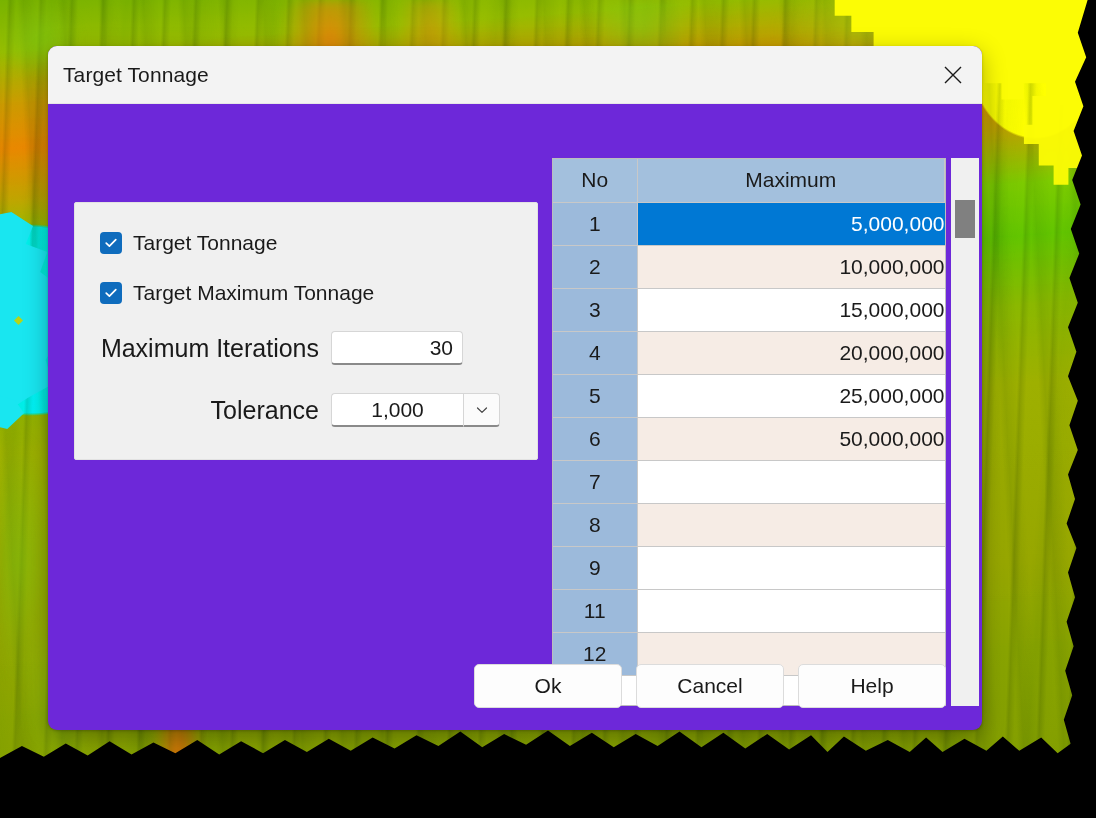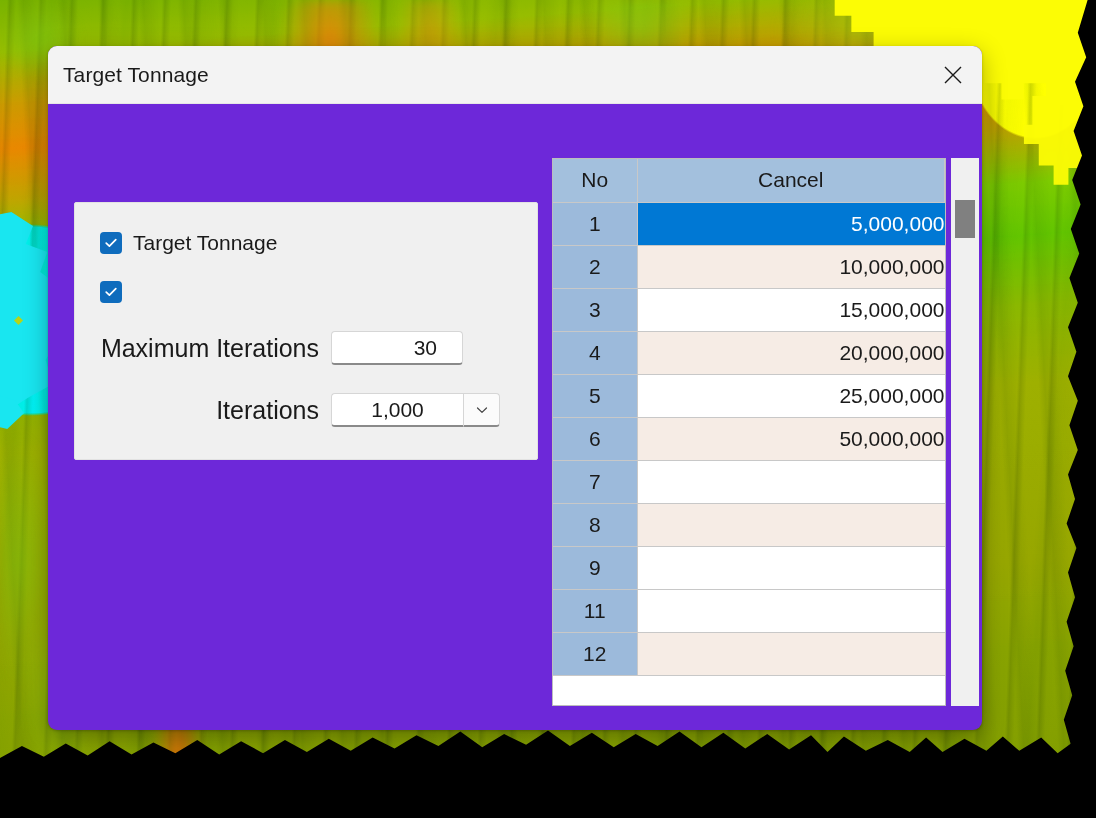--- a/index.html
+++ b/index.html
@@ -231,21 +231,21 @@
 
   .text-input {
     width: 132px; height: 34px;
     background: #ffffff;
     border: 1px solid #d6d6d6;
     border-bottom: 2px solid #8a8a8a;
     border-radius: 4px;
     font-family: "Liberation Sans", sans-serif;
     font-size: 21px;
     color: #1a1a1a;
-    padding: 0 25px;
+    padding: 0 9px;
     outline: none;
   }
   .text-input.right { text-align: right; }
   .text-input.center { text-align: center; }
 
   #tolerance-combo {
     display: flex;
     align-items: stretch;
   }
   #tolerance-combo .text-input {
@@ -386,29 +386,30 @@
           </span>
           <span class="checkbox-label">Target Tonnage</span>
         </div>
 
         <div class="checkbox-row" id="cb-target-max-tonnage">
           <span class="checkbox-box">
             <svg width="14" height="14" viewBox="0 0 14 14" aria-hidden="true">
               <path d="M2.2 7.2 L5.4 10.2 L11.8 3.6" stroke="#ffffff" stroke-width="1.7" fill="none" stroke-linecap="round" stroke-linejoin="round"></path>
             </svg>
           </span>
+          <span class="checkbox-label">Target Maximum Tonnage</span>
         </div>
 
         <div class="field-row" id="row-max-iterations">
           <span class="field-label">Maximum Iterations</span>
           <input class="text-input right" type="text" value="30" style="">
         </div>
 
         <div class="field-row" id="row-tolerance">
-          <span class="field-label">Iterations</span>
+          <span class="field-label">Tolerance</span>
           <span id="tolerance-combo">
             <input class="text-input center" type="text" value="1,000" style="">
             <span id="tolerance-dropdown-button">
               <svg width="14" height="14" viewBox="0 0 14 14" aria-hidden="true">
                 <path d="M2.5 5 L7 9.4 L11.5 5" stroke="#444" stroke-width="1.2" fill="none" stroke-linecap="round" stroke-linejoin="round"></path>
               </svg>
             </span>
           </span>
         </div>
 
@@ -416,21 +417,21 @@
 
       <div id="table-panel">
         <table id="tonnage-table">
           <colgroup>
               <col class="col-no">
               <col>
             </colgroup>
           <thead>
             <tr>
               <th>No</th>
-              <th>Cancel</th>
+              <th>Maximum</th>
             </tr>
           </thead>
           <tbody id="table-body">
               <tr class="odd selected">
                 <td class="cell-no">1</td>
                 <td class="cell-val">5,000,000</td>
               </tr>
               <tr class="even">
                 <td class="cell-no">2</td>
                 <td class="cell-val">10,000,000</td>
@@ -472,16 +473,21 @@
                 <td class="cell-val"></td>
               </tr>
             </tbody>
         </table>
       </div>
 
       <div id="table-scrollbar">
         <div id="table-scrollbar-thumb"></div>
       </div>
 
+      <div id="button-bar">
+        <button class="dialog-button">Ok</button>
+        <button class="dialog-button">Cancel</button>
+        <button class="dialog-button">Help</button>
+      </div>
 
     </div>
   </div>
 </div>
 
 </body></html>

